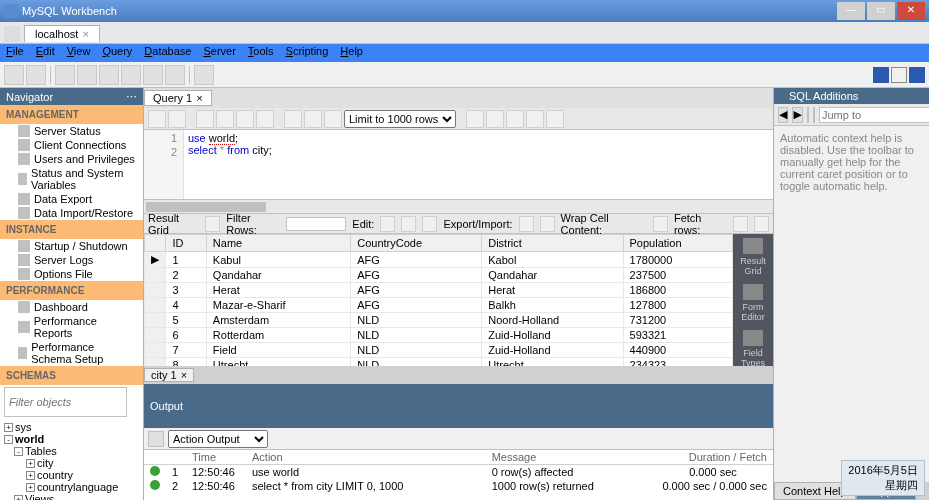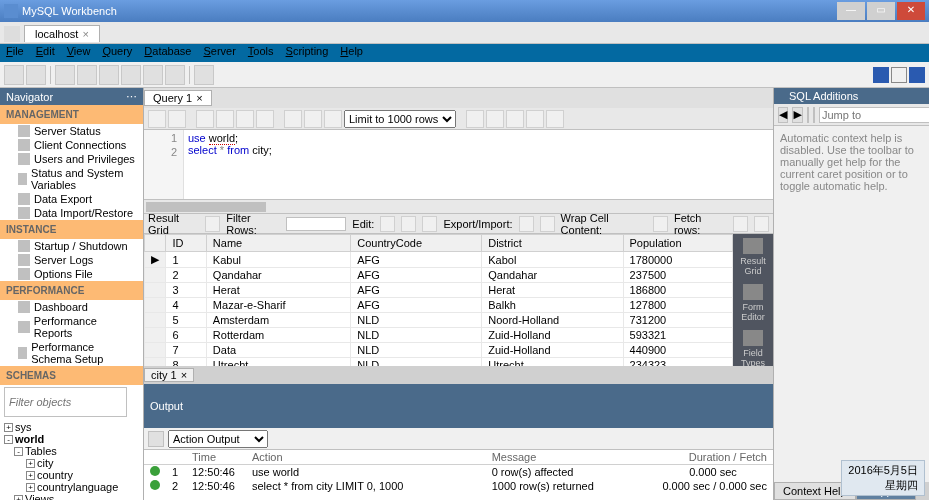--- a/index.html
+++ b/index.html
@@ -6,21 +6,21 @@
 body { width: 929px; height: 500px; background: #f0f0f0; display: flex; flex-direction: column; overflow: hidden; }
 .titlebar { height: 22px; background: linear-gradient(#6a9de0,#4a7dc0); display: flex; align-items: center; padding: 0 4px; color: #fff; }
 .titlebar .icon { width: 14px; height: 14px; background: #5a8dd0; margin-right: 4px; }
 .titlebar .winbtns { margin-left: auto; display: flex; }
 .titlebar .winbtn { width: 28px; height: 18px; margin-left: 2px; background: #d0d0d0; text-align: center; line-height: 16px; font-size: 10px; }
 .titlebar .close { background: #ce4a3a; color:#fff; }
 .tabstrip { height: 22px; background: #e8e8e8; display: flex; align-items: center; padding: 2px 4px 0; border-bottom: 1px solid #c0c0c0; }
 .tab { background: #fff; border: 1px solid #b0b0b0; border-bottom: none; padding: 2px 10px; display: flex; align-items: center; gap: 4px; }
 .home { width: 16px; height: 16px; background: #ddd; margin-right: 4px; }
 .tab .x { color: #888; }
-.menubar { height: 18px; background: #0369a1; padding: 1px 6px; display: flex; gap: 12px; font-family: sans-serif; }
+.menubar { height: 18px; background: #3b82f6; padding: 1px 6px; display: flex; gap: 12px; font-family: sans-serif; }
 .menubar span { text-decoration: underline; text-decoration-color: transparent; }
 .menubar span::first-letter { text-decoration: underline; }
 .toolbar { height: 26px; background: #f0f0f0; border-bottom: 1px solid #c0c0c0; display: flex; align-items: center; padding: 0 4px; gap: 2px; }
 .tb-btn { width: 20px; height: 20px; background: #e0e0e0; border: 1px solid #c8c8c8; }
 .tb-sep { width: 1px; height: 18px; background: #c0c0c0; margin: 0 2px; }
 .tb-right { margin-left: auto; display: flex; gap: 2px; }
 .tb-right .sq { width: 16px; height: 16px; border: 1px solid #888; }
 .tb-right .blue { background: #2a5ab0; border-color: #2a5ab0; }
 .main { flex: 1; display: flex; min-height: 0; }
 .sidebar { width: 144px; background: #fff; border-right: 1px solid #b0b0b0; display: flex; flex-direction: column; overflow: hidden; }
@@ -352,21 +352,21 @@
                 <td class="rownum"></td>
                 <td>6</td>
                 <td>Rotterdam</td>
                 <td>NLD</td>
                 <td>Zuid-Holland</td>
                 <td>593321</td>
               </tr>
           <tr>
                 <td class="rownum"></td>
                 <td>7</td>
-                <td>Data</td>
+                <td>Field</td>
                 <td>NLD</td>
                 <td>Zuid-Holland</td>
                 <td>440900</td>
               </tr>
           <tr>
                 <td class="rownum"></td>
                 <td>8</td>
                 <td>Utrecht</td>
                 <td>NLD</td>
                 <td>Utrecht</td>

